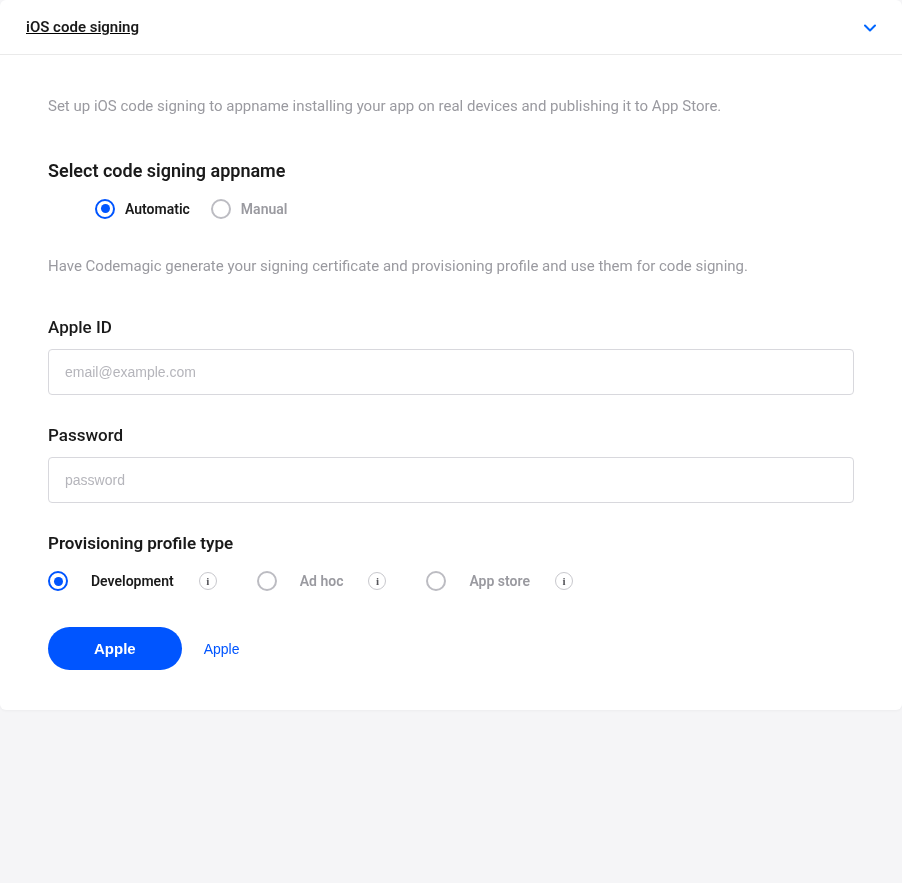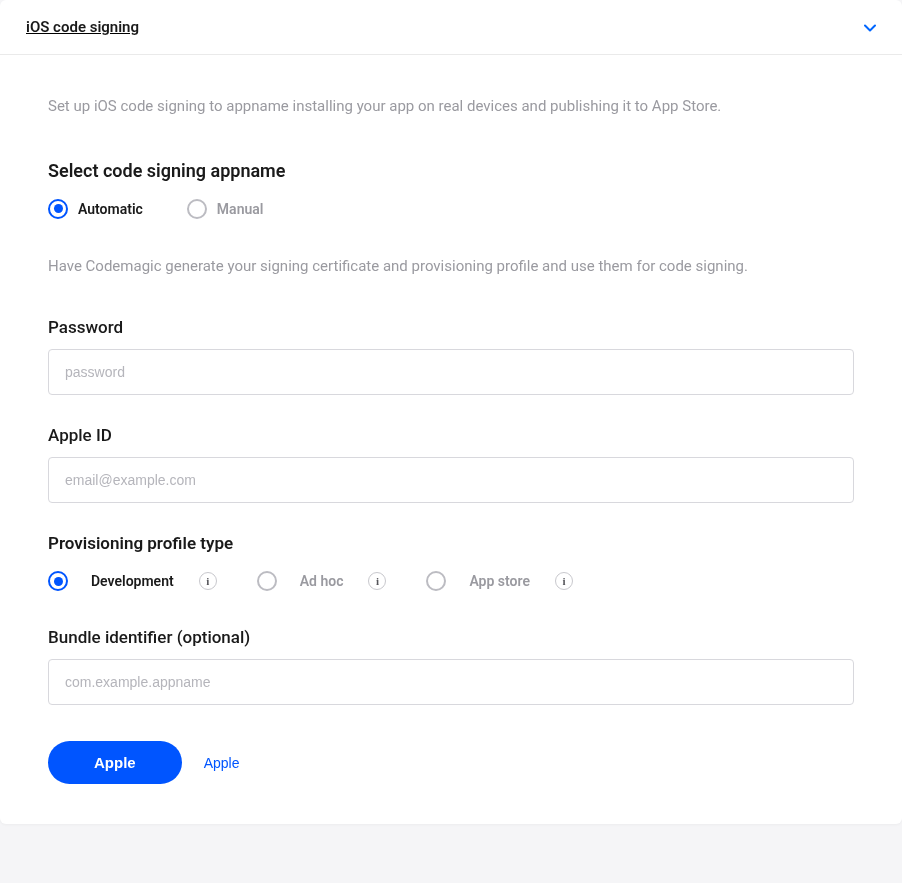--- a/index.html
+++ b/index.html
@@ -56,22 +56,23 @@
 
     .section-heading {
       font-size: 18px;
       font-weight: 600;
       color: #1a1a1a;
       margin-bottom: 18px;
     }
 
     .radio-row {
       display: flex;
-      gap: 44px;
+      gap: 21px;
       margin-bottom: 36px;
+      margin-left: 47px;
     }
 
     .radio-item {
       display: flex;
       align-items: center;
       gap: 10px;
       cursor: pointer;
     }
 
     .radio-outer {
@@ -228,27 +229,27 @@
       </label>
       <label class="radio-item">
         <span class="radio-outer unselected"></span>
         <span class="radio-label inactive">Manual</span>
       </label>
     </div>
 
     <p class="description-text">Have Codemagic generate your signing certificate and provisioning profile and use them for code signing.</p>
 
     <div class="form-group">
+      <label class="form-label">Apple ID</label>
+      <input type="text" class="text-input" placeholder="email@example.com" style="">
+    </div>
+
+    <div class="form-group">
       <label class="form-label">Password</label>
       <input type="password" class="text-input" placeholder="password" style="">
-    </div>
-
-    <div class="form-group">
-      <label class="form-label">Apple ID</label>
-      <input type="text" class="text-input" placeholder="email@example.com" style="">
     </div>
 
     <h3 class="section-heading" style="font-size:17px;">Provisioning profile type</h3>
 
     <div class="profile-row">
       <div class="profile-item">
         <span class="radio-outer selected">
           <span class="radio-inner"></span>
         </span>
         <span class="radio-label active">Development</span>
@@ -259,24 +260,20 @@
         <span class="radio-label inactive">Ad hoc</span>
         <span class="info-badge">i</span>
       </div>
       <div class="profile-item">
         <span class="radio-outer unselected"></span>
         <span class="radio-label inactive">App store</span>
         <span class="info-badge">i</span>
       </div>
     </div>
 
-    <div class="form-group">
-      <label class="form-label">Bundle identifier (optional)</label>
-      <input type="text" class="text-input" placeholder="com.example.appname" style="">
-    </div>
 
     <div class="button-row">
       <button class="btn-primary">Apple</button>
       <button class="btn-link">Apple</button>
     </div>
 
   </div>
 </div>
 
 </body></html>

